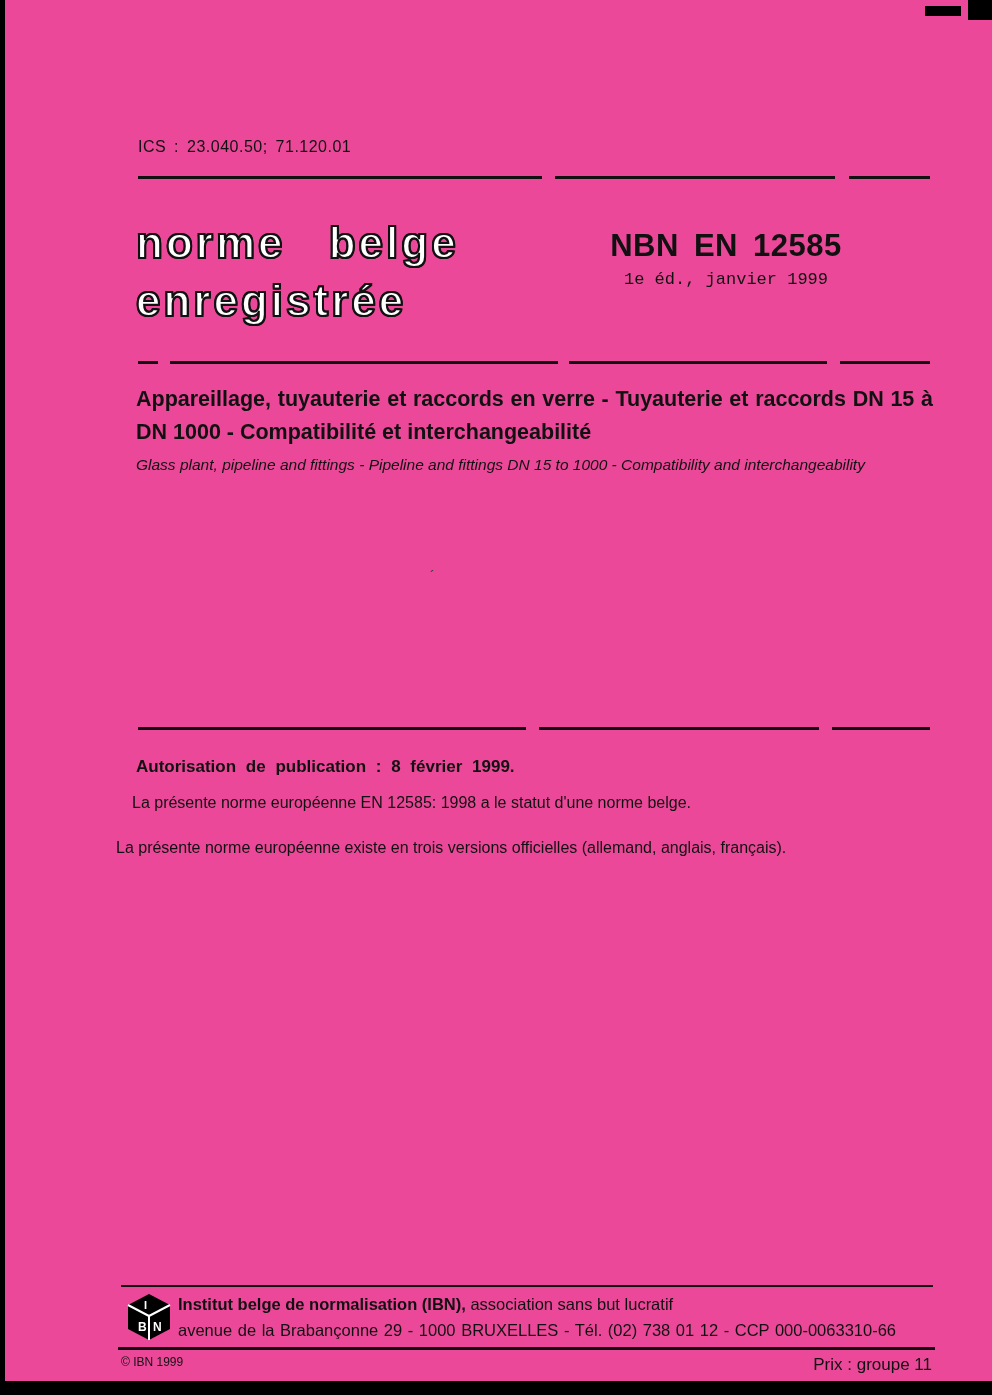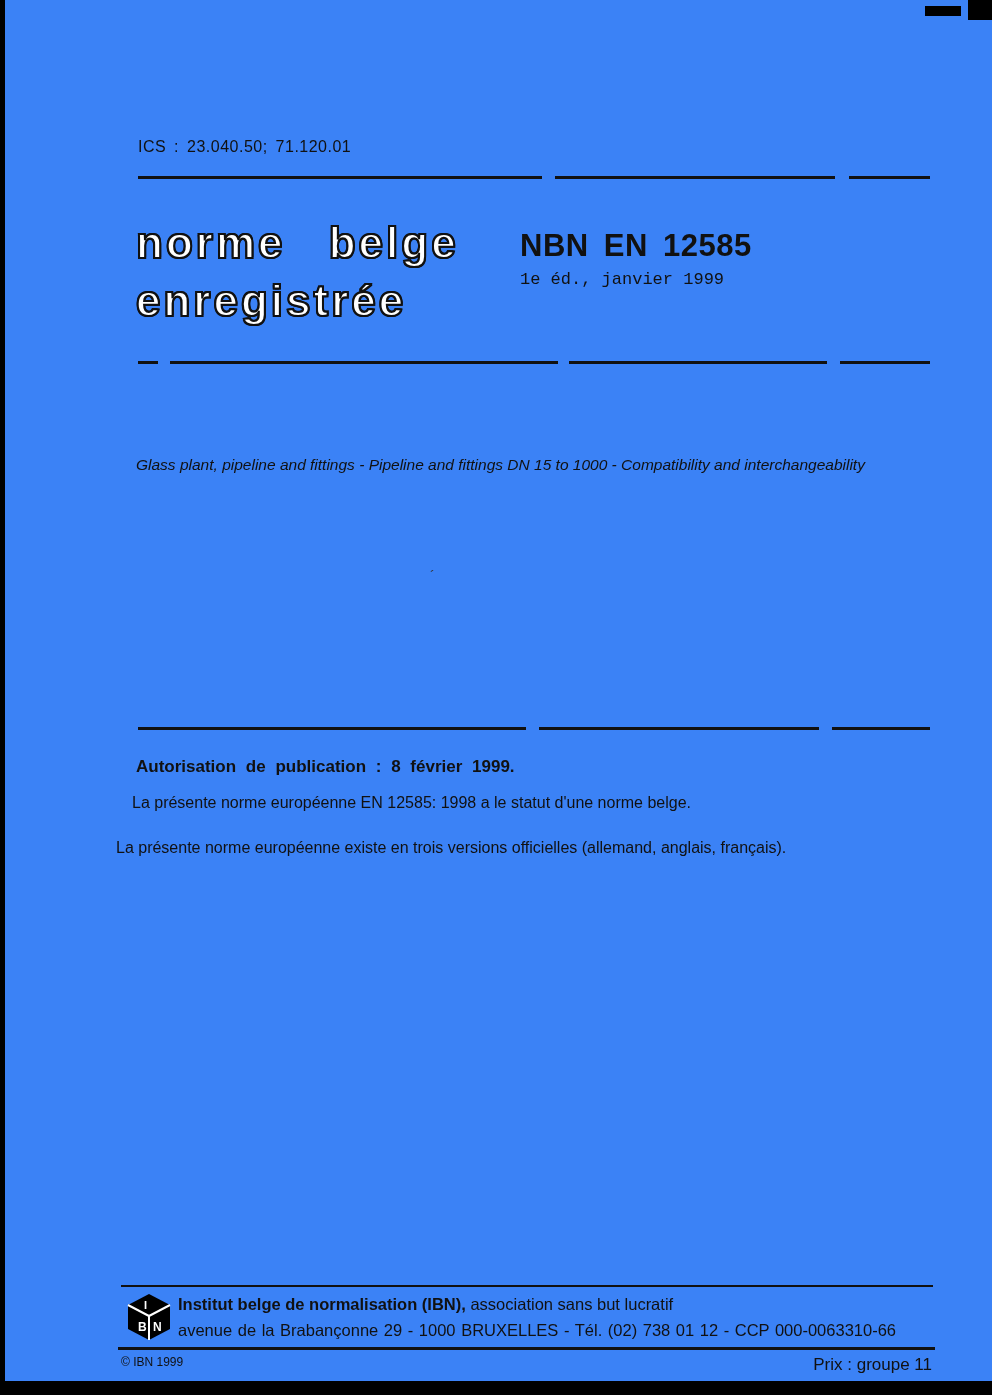--- a/index.html
+++ b/index.html
@@ -4,21 +4,21 @@
 <style>
   html, body {
     margin: 0;
     padding: 0;
     background: #ffffff;
   }
   .page {
     position: relative;
     width: 992px;
     height: 1395px;
-    background: #3b82f6;
+    background: #ec4899;
     font-family: "Liberation Sans", sans-serif;
     color: #111111;
     overflow: hidden;
   }
   .abs { position: absolute; }
 
   
   .scan-left   { left: 0; top: 0; width: 5px;  height: 1395px; background: #000; }
   .scan-bottom { left: 0; top: 1381px; width: 992px; height: 14px; background: #000; }
   .scan-tr-a   { left: 925px; top: 6px; width: 36px; height: 10px; background: #000; }
@@ -67,21 +67,21 @@
     color: #ffffff;
     -webkit-text-stroke: 2px #111;
     text-shadow:
       -1px -1px 0 #111, 1px -1px 0 #111,
       -1px 1px 0 #111, 1px 1px 0 #111;
   }
   .doc-type .line1 { word-spacing: 28px; }
 
   .head-right {
     left: 520px; top: 228px; width: 412px;
-    text-align: left;
+    text-align: center;
   }
   .std-code {
     font-size: 31px; font-weight: bold; letter-spacing: 0.5px; word-spacing: 6px;
   }
   .edition {
     font-size: 17px; margin-top: 6px; font-family: Liberation Mono, monospace;
   }
   .classement {
     font-size: 17px; font-weight: bold; word-spacing: 6px; margin-top: 17px;
   }
@@ -139,20 +139,21 @@
     <div class="line2">enregistrée</div>
   </div>
 
   <div class="abs head-right">
     <div class="std-code">NBN EN 12585</div>
     <div class="edition">1e éd., janvier 1999</div>
   </div>
 
   <div class="abs rule rule-2"></div>
 
+  <div class="abs title-fr">Appareillage, tuyauterie et raccords en verre - Tuyauterie et raccords DN 15 à DN 1000 - Compatibilité et interchangeabilité</div>
   <div class="abs title-en">Glass plant, pipeline and fittings - Pipeline and fittings DN 15 to 1000 - Compatibility and interchangeability</div>
 
   <div class="abs stray-mark">´</div>
 
   <div class="abs rule rule-3"></div>
 
   <div class="abs authorization">Autorisation de publication : 8 février 1999.</div>
   <div class="abs para status-line">La présente norme européenne EN 12585: 1998 a le statut d'une norme belge.</div>
   <div class="abs para versions-line">La présente norme européenne existe en trois versions officielles (allemand, anglais, français).</div>
 

